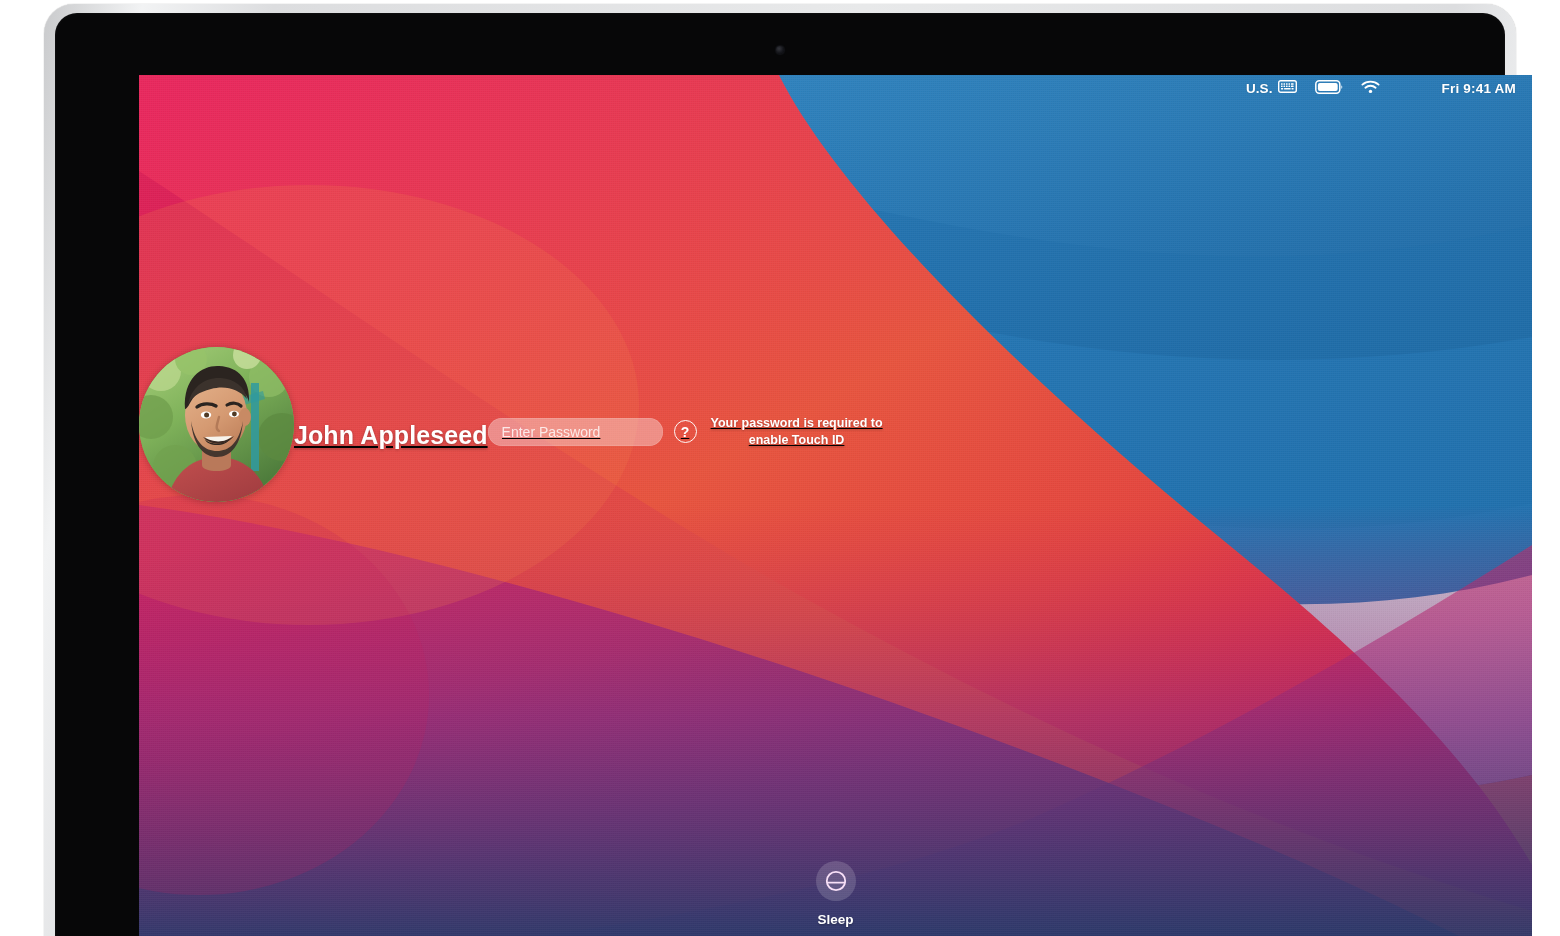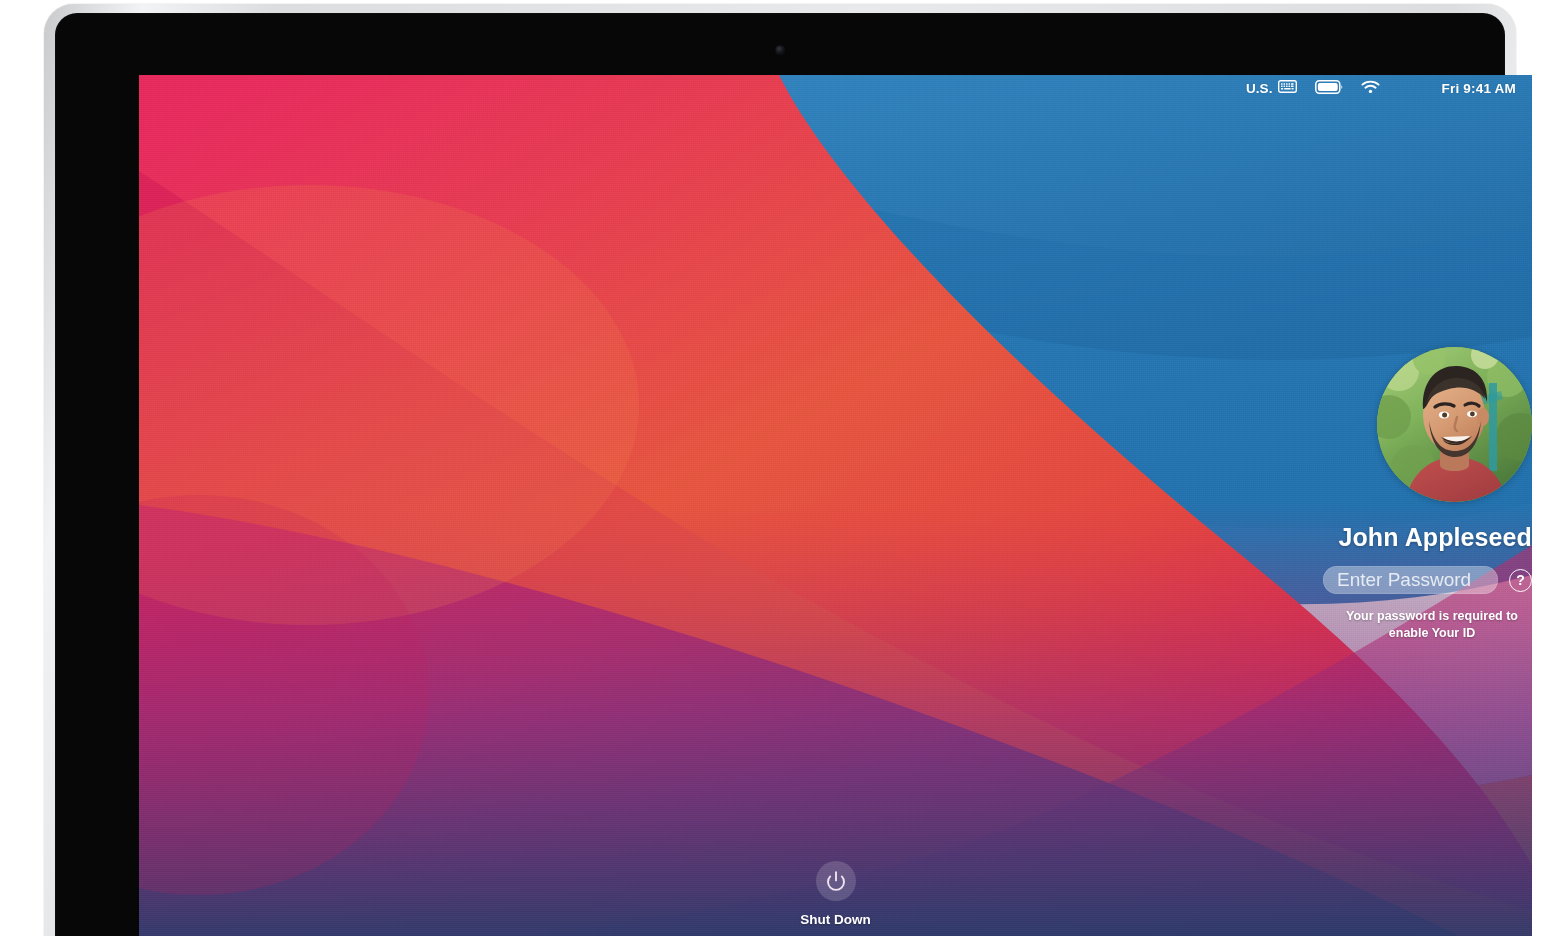--- a/index.html
+++ b/index.html
@@ -55,39 +55,39 @@
     text-shadow:0 0 2px rgba(0,0,0,.18);
   }
   .mb-item { display:flex; align-items:center; gap:5px; }
   .kbd-glyph { display:block; }
   .batt-glyph, .wifi-glyph { display:block; }
   .clock { font-weight:600; letter-spacing:.2px;padding-left:44px; }
 
   
   .login {
     position:absolute; left:0; right:0; top:272px;
-    display:flex; flex-direction:column; align-items:flex-end;
+    display:flex; flex-direction:row; align-items:center;text-decoration:underline;
   }
   .avatar {
     width:155px; height:155px; border-radius:50%; overflow:hidden;
     box-shadow:0 1px 7px rgba(0,0,0,.22);
     background:#7fae57; position:relative;
   }
   .avatar svg { display:block; width:155px; height:155px; }
 
   .username {
     margin-top:21px; color:#fff; font-size:25px; font-weight:700;
     letter-spacing:.1px; text-shadow:0 1px 3px rgba(0,0,0,.3);
   }
 
   .pw-row { margin-top:14px; display:flex; align-items:center; gap:11px; }
   .pw-field {
     width:175px; height:28px; border-radius:14px; border:none; outline:none;
     background:rgba(255,255,255,.36);
-    color:#22c55e; font-size:19px; font-weight:500;
+    color:#22c55e; font-size:14px; font-weight:500;
     padding:0 14px; font-family:"Liberation Sans", sans-serif;
     box-shadow:inset 0 0 0 .5px rgba(255,255,255,.22);
   }
   .pw-field::placeholder { color:rgba(255,255,255,.80); font-weight:500; }
   .help-btn {
     width:23px; height:23px; border-radius:50%; cursor:pointer;
     border:1.8px solid rgba(255,255,255,.95); background:transparent;
     color:#fff; font-size:14px; font-weight:700; line-height:1;
     display:flex; align-items:center; justify-content:center;
     font-family:"Liberation Sans", sans-serif; padding:0;
@@ -337,38 +337,38 @@
 
           <div class="username">John Appleseed</div>
 
           <div class="pw-row">
             <input class="pw-field" type="password" placeholder="Enter Password" style="">
             <button class="help-btn">?</button>
           </div>
 
           <div class="hint">
             <span>Your password is required to</span>
-            <span>enable Your ID</span>
+            <span>enable Touch ID</span>
           </div>
         </div>
 
         <div class="actions">
+
+
 
           <div class="action">
             <div class="action-circle">
               <span>
                 <svg width="24" height="24" viewBox="0 0 24 24" fill="none" xmlns="http://www.w3.org/2000/svg">
-                  <path d="M6.2 7.4 A8 8 0 1 0 17.8 7.4" stroke="#f0e3f0" stroke-width="1.9" stroke-linecap="round"></path>
-                  <path d="M12 3.2 L12 11.4" stroke="#f0e3f0" stroke-width="1.9" stroke-linecap="round"></path>
+                  <circle cx="12" cy="12" r="9.2" stroke="#f7dff7" stroke-width="1.8"></circle>
+                  <path d="M3.3 13.6 L20.7 13.6" stroke="#f7dff7" stroke-width="1.8" stroke-linecap="round"></path>
                 </svg>
               </span>
             </div>
-            <div class="action-label">Shut Down</div>
-          </div>
-
-
+            <div class="action-label">Sleep</div>
+          </div>
         </div>
 
       </div>
     </div>
   </div>
 
 </div>
 
 </body></html>

